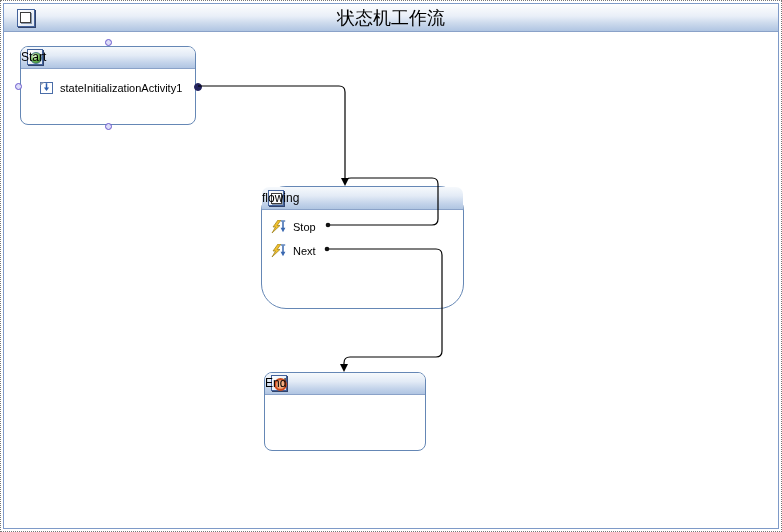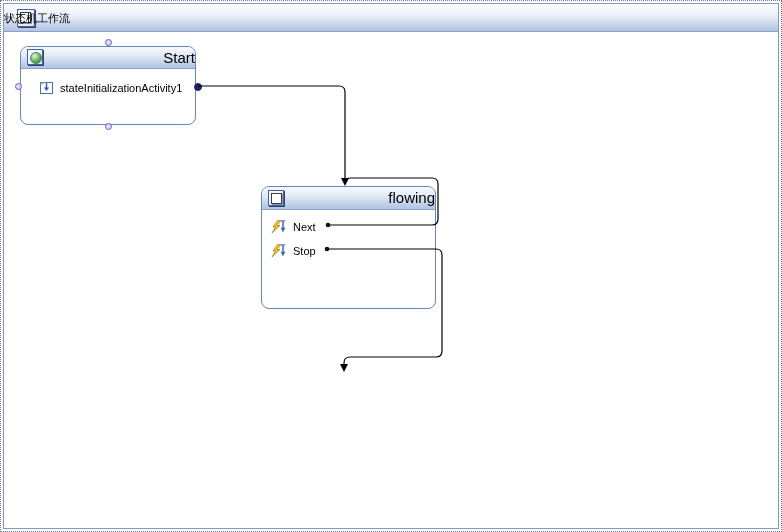--- a/index.html
+++ b/index.html
@@ -14,21 +14,21 @@
   .frame{position:absolute;left:2px;top:2px;right:2px;bottom:2px;border:1px solid #7e9ac8;box-sizing:border-box;background:#fff;}
 
   
   .titlebar{
     position:absolute;left:3px;top:3px;right:3px;height:28px;
     background:linear-gradient(180deg,#fefefe 0%,#e9eff8 45%,#cbd9ec 72%,#b0c5e2 100%);
     border-bottom:1px solid #8aa2c8;box-sizing:border-box;
   }
   .titlebar .wtitle{
     position:absolute;left:0;right:0;top:0;height:28px;line-height:28px;
-    text-align:left;font-size:11px;color:#000;
+    text-align:center;font-size:18px;color:#000;
   }
   .icon3d{
     position:absolute;box-sizing:border-box;
     background:linear-gradient(135deg,#ffffff 0%,#dde5f1 100%);
     border:1px solid #44639c;box-shadow:1px 1px 0 #31436b;
   }
   .titlebar .icon3d{left:13px;top:5px;width:18px;height:18px;}
   .inner-square{
     position:absolute;left:2px;top:2px;width:9px;height:9px;background:#fff;
     border:1px solid #3c3c3c;box-shadow:1px 1px 0 #8897ad;box-sizing:content-box;
@@ -40,29 +40,29 @@
     box-sizing:border-box;
   }
   .state-header{
     position:relative;height:21px;border-radius:7px 7px 0 0;
     background:linear-gradient(180deg,#f6f9fc 0%,#e3ebf6 40%,#c3d3ea 75%,#b0c5e2 100%);
     border-bottom:1px solid #8aa2c8;
   }
   .state-header .hicon{left:6px;top:2px;width:16px;height:16px;}
   .state-title{
     position:absolute;left:0;right:0;top:0;height:21px;line-height:21px;
-    text-align:right;font-size:15px;color:#000;
+    text-align:left;font-size:12px;color:#000;
   }
   .state-body{position:relative;}
   .activity-item{display:flex;align-items:center;font-size:11px;color:#000;white-space:nowrap;}
   .activity-item .aicon{flex:0 0 auto;display:inline-flex;margin-right:6px;}
 
   #state-start{left:19px;top:45px;width:176px;height:79px;}
   #state-start .activity-item{margin:11px 8px 0 18px;}
-  #state-flowing{left:260px;top:185px;width:175px;height:123px;}
+  #state-flowing{left:260px;top:185px;width:203px;height:123px;border-radius:25px;}
   #state-flowing .state-header{height:22px;}
   #state-flowing .state-title{height:22px;line-height:22px;}
   #state-flowing .activity-item{height:24px;margin-left:9px;}
   #state-flowing .activity-item:first-child{margin-top:5px;}
   #state-end{left:263px;top:371px;width:162px;height:79px;}
 
   
   .orb{
     position:absolute;left:2px;top:2px;width:10px;height:10px;border-radius:50%;
     background:radial-gradient(circle at 35% 30%,#e8f8de,#7cc060 45%,#3f8f30 80%,#2a6e20);
@@ -135,36 +135,45 @@
     <div class="state-body">
       <div class="activity-item">
         <span class="aicon">
           <svg width="16" height="14" viewBox="0 0 16 14">
             <polygon points="7,0 2,7 4.5,7 1,13 9,5.5 6.2,5.5 10,0" fill="#f2c12e" stroke="#9a7d18" stroke-width="0.7"></polygon>
             <line x1="9.8" y1="1" x2="14.2" y2="1" stroke="#3a68b0" stroke-width="1.2"></line>
             <line x1="12" y1="1.5" x2="12" y2="8.6" stroke="#3a68b0" stroke-width="1.5"></line>
             <polygon points="9.6,7.8 14.4,7.8 12,12.3" fill="#3a68b0"></polygon>
           </svg>
         </span>
-        <span>Next</span>
+        <span>Stop</span>
       </div>
       <div class="activity-item">
         <span class="aicon">
           <svg width="16" height="14" viewBox="0 0 16 14">
             <polygon points="7,0 2,7 4.5,7 1,13 9,5.5 6.2,5.5 10,0" fill="#f2c12e" stroke="#9a7d18" stroke-width="0.7"></polygon>
             <line x1="9.8" y1="1" x2="14.2" y2="1" stroke="#3a68b0" stroke-width="1.2"></line>
             <line x1="12" y1="1.5" x2="12" y2="8.6" stroke="#3a68b0" stroke-width="1.5"></line>
             <polygon points="9.6,7.8 14.4,7.8 12,12.3" fill="#3a68b0"></polygon>
           </svg>
         </span>
-        <span>Stop</span>
+        <span>Next</span>
       </div>
     </div>
   </div>
 
+  <div class="state" id="state-end">
+    <div class="state-header">
+      <span class="icon3d hicon">
+        <span class="donut"></span>
+      </span>
+      <span class="state-title">End</span>
+    </div>
+    <div class="state-body"></div>
+  </div>
 
   <svg class="connectors" width="782" height="532" viewBox="0 0 782 532">
 
     <path d="M197 85 H338 Q344 85 344 91 V177" fill="none" stroke="#000" stroke-width="1.2"></path>
 
     <path d="M327 224 H431 Q437 224 437 218 V183 Q437 177 431 177 H350 Q344 177 344 182" fill="none" stroke="#000" stroke-width="1.2"></path>
     <polygon points="340,177 348,177 344,185" fill="#000"></polygon>
     <circle cx="327" cy="224" r="2.3" fill="#111"></circle>
 
     <path d="M326 248 H435 Q441 248 441 254 V350 Q441 356 435 356 H349 Q343 356 343 362 V364" fill="none" stroke="#000" stroke-width="1.2"></path>

